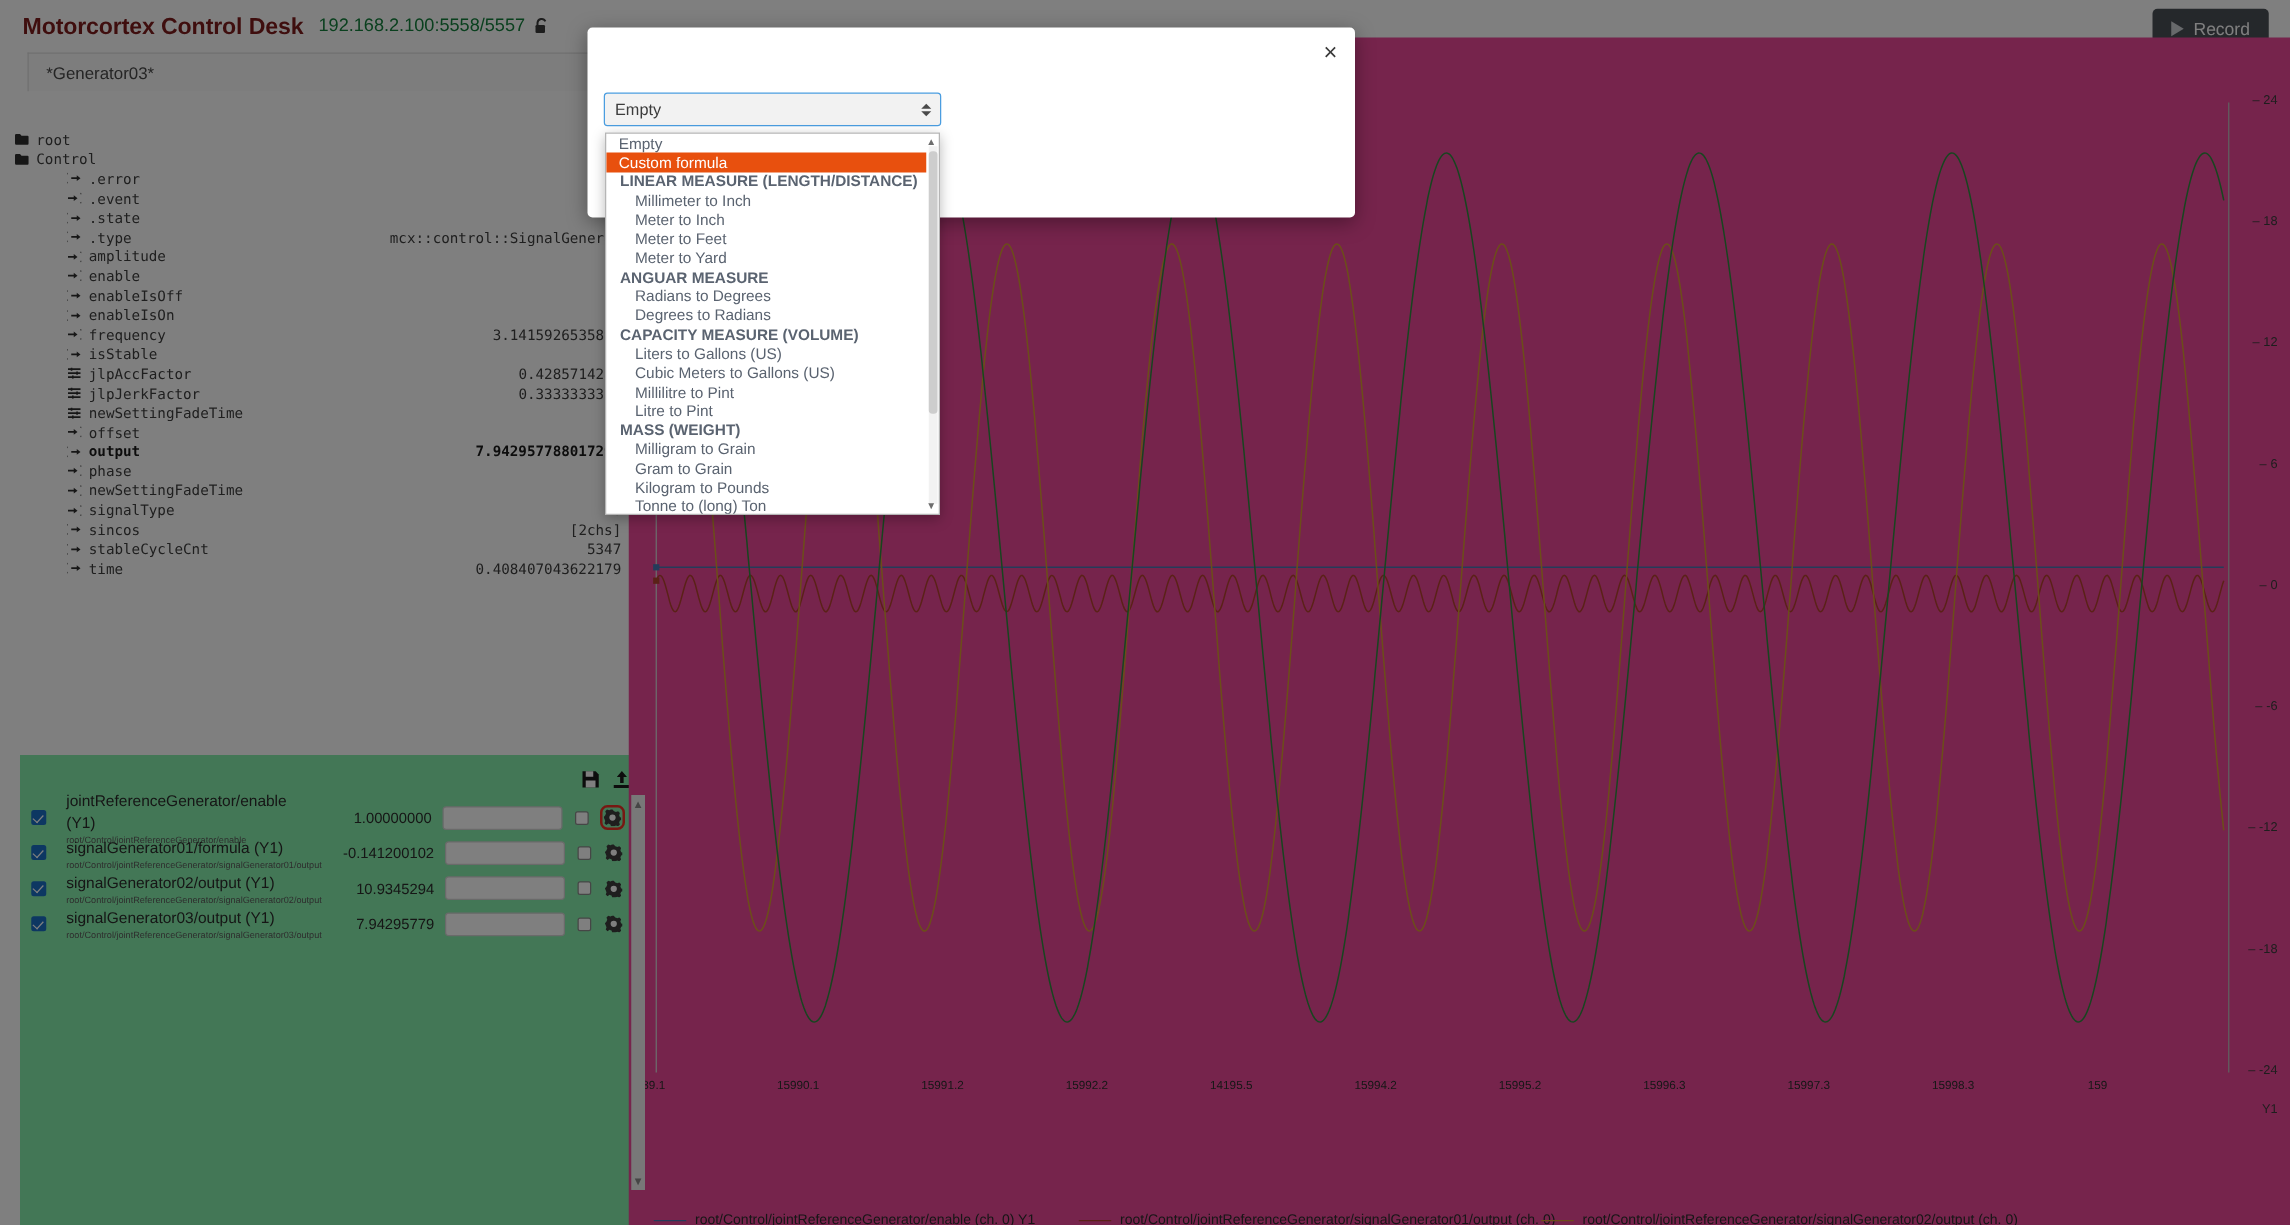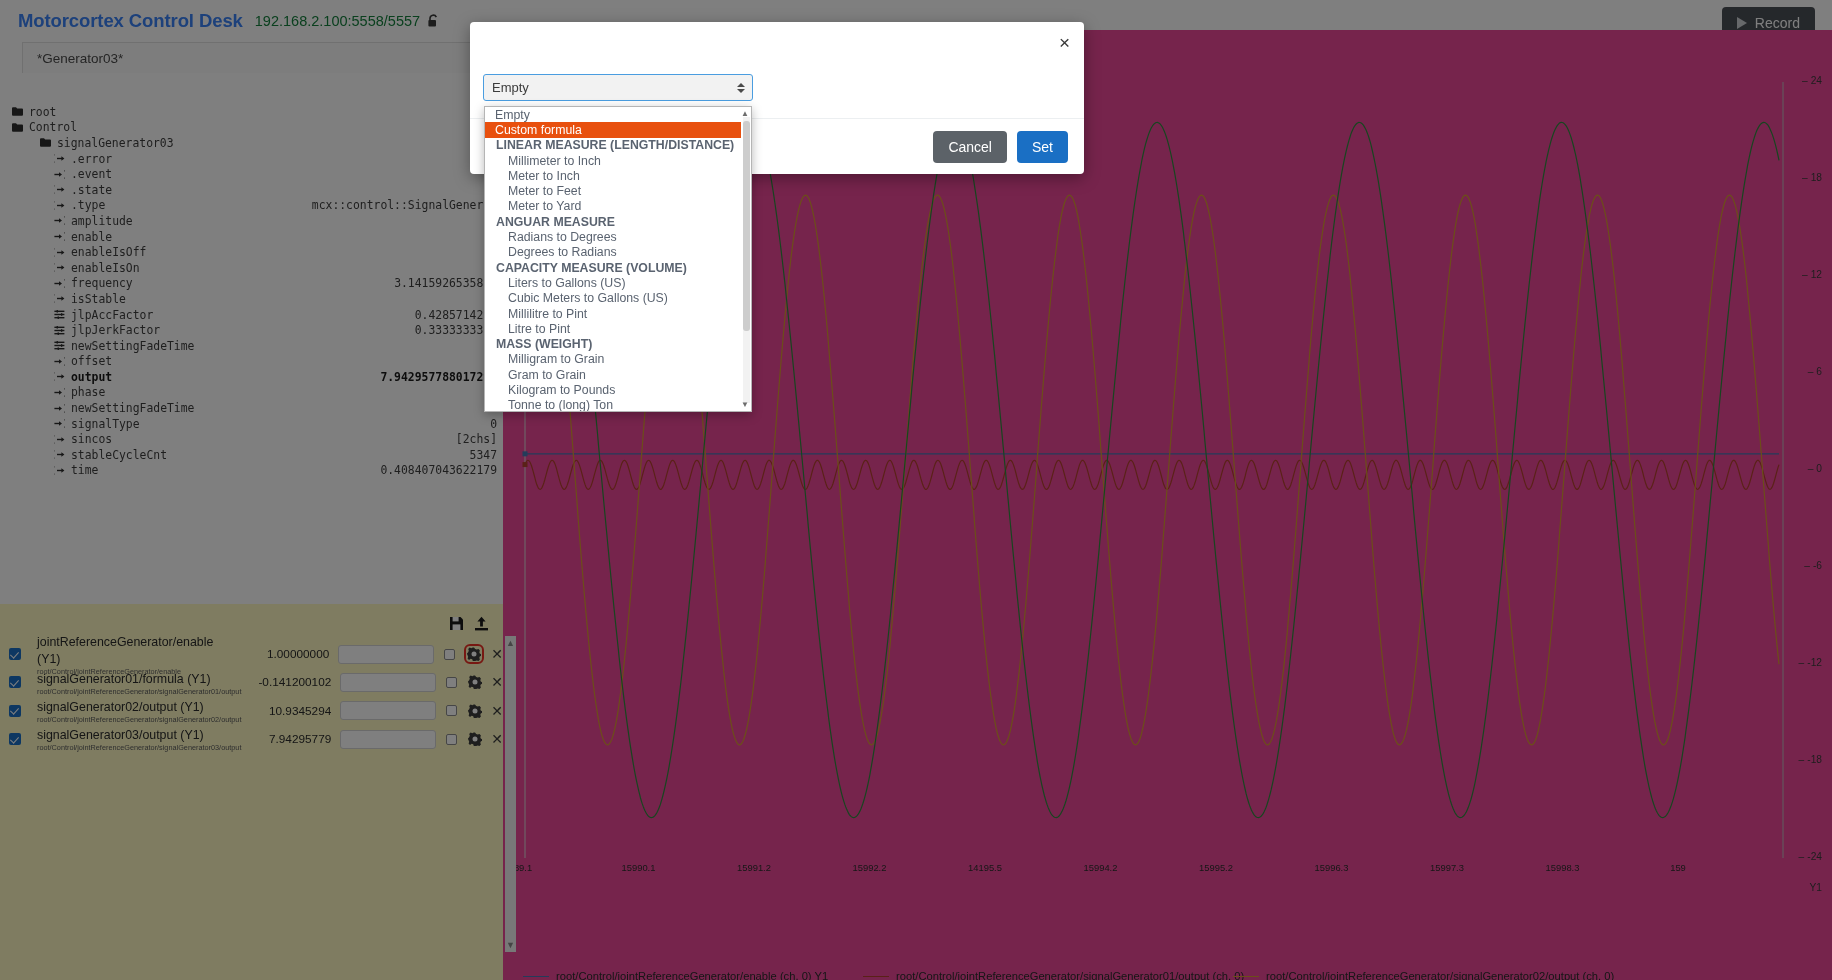--- a/index.html
+++ b/index.html
@@ -27,21 +27,21 @@
   }
 
   
   .header {
     position: absolute; left: 0; top: 0;
     width: 1832px; height: 42px;
     background: #ffffff;
     display: flex; align-items: center;
   }
   .app-title {
-    font-size: 18.5px; font-weight: bold; color: #3b82f6;
+    font-size: 18.5px; font-weight: bold; color: #7f1d1d;
     margin-left: 18px; letter-spacing: -0.1px;
   }
   .app-addr {
     font-size: 14.5px; color: #15803d; margin-left: 12px;
   }
   .lock-icon { margin-left: 7px; display:inline-flex; align-items:center; }
 
   .header-actions {
     position: absolute; right: 14px; top: 7px;
     display: flex; align-items: center; gap: 9px; flex-direction: column;
@@ -101,23 +101,23 @@
                flex: 0 0 13px; margin-right: 5px; }
   .tree-name { flex: 1 1 auto; }
   .tree-val {
     text-align: right; padding-right: 6px; font-size: 11.4px;
     color: #3f3f3f; white-space: nowrap;
   }
   .tree-row.bold .tree-val { font-weight: bold; color: #1a1a1a; }
 
   
   .sig-panel {
-    position: absolute; left: 0; top: 604px;
+    position: absolute; left: 16px; top: 604px;
     width: 503px; height: 376px;
-    background: #fef9c3;
+    background: #86efac;
     padding-left: 48px;
   }
   .sig-toolbar {
     position: absolute; right: 14px; top: 12px;
     display: flex; gap: 10px; color: #1b1b1b;
   }
   .sig-rows { position: absolute; left: 0; top: 36px; width: 503px; }
   .sig-row {
     position: relative; height: 28.3px;
     display: flex; align-items: center;
@@ -376,30 +376,20 @@
           <span class="tree-val"></span>
         </div>
         <div class="tree-row">
           <span style="width:11px;flex:0 0 auto"></span>
           <span class="tree-icon">
             <svg width="11" height="9" viewBox="0 0 11 9">
               <path d="M0 1.2 A1 1 0 0 1 1 0.2 H4 L5.2 1.5 H10 A1 1 0 0 1 11 2.5 V7.8 A1 1 0 0 1 10 8.8 H1 A1 1 0 0 1 0 7.8 Z" fill="#2f2f2f"></path>
             </svg>
           </span>
           <span class="tree-name">Control</span>
-          <span class="tree-val"></span>
-        </div>
-        <div class="tree-row">
-          <span style="width:39px;flex:0 0 auto"></span>
-          <span class="tree-icon">
-            <svg width="11" height="9" viewBox="0 0 11 9">
-              <path d="M0 1.2 A1 1 0 0 1 1 0.2 H4 L5.2 1.5 H10 A1 1 0 0 1 11 2.5 V7.8 A1 1 0 0 1 10 8.8 H1 A1 1 0 0 1 0 7.8 Z" fill="#2f2f2f"></path>
-            </svg>
-          </span>
-          <span class="tree-name">signalGenerator03</span>
           <span class="tree-val"></span>
         </div>
         <div class="tree-row">
           <span style="width:53px;flex:0 0 auto"></span>
           <span class="tree-icon">
             <svg width="11" height="9" viewBox="0 0 11 9">
               <path d="M0.4 0.8 A3.6 3.6 0 0 0 0.4 8.2" fill="none" stroke="#2f2f2f" stroke-width="1.3"></path>
               <line x1="3" y1="4.5" x2="8.4" y2="4.5" stroke="#2f2f2f" stroke-width="1.4"></line>
               <path d="M7.4 2.2 L10.4 4.5 L7.4 6.8 Z" fill="#2f2f2f"></path>
             </svg>
@@ -800,24 +790,20 @@
     <button class="modal-close">×</button>
     <div class="modal-body">
       <div class="modal-select">
         <span>Empty</span>
         <span class="sel-arrows">
           <span class="caret-up"></span>
             <span class="caret-dn"></span>
         </span>
       </div>
     </div>
-    <div class="modal-footer">
-      <button class="btn btn-cancel">Cancel</button>
-      <button class="btn btn-set">Set</button>
-    </div>
   </div>
 
   <div class="dropdown">
     <div class="dd-list" id="dd-list">
         <div class="dd-item ">Empty</div>
         <div class="dd-item  selected">Custom formula</div>
         <div class="dd-item group">LINEAR MEASURE (LENGTH/DISTANCE)</div>
         <div class="dd-item child">Millimeter to Inch</div>
         <div class="dd-item child">Meter to Inch</div>
         <div class="dd-item child">Meter to Feet</div>

